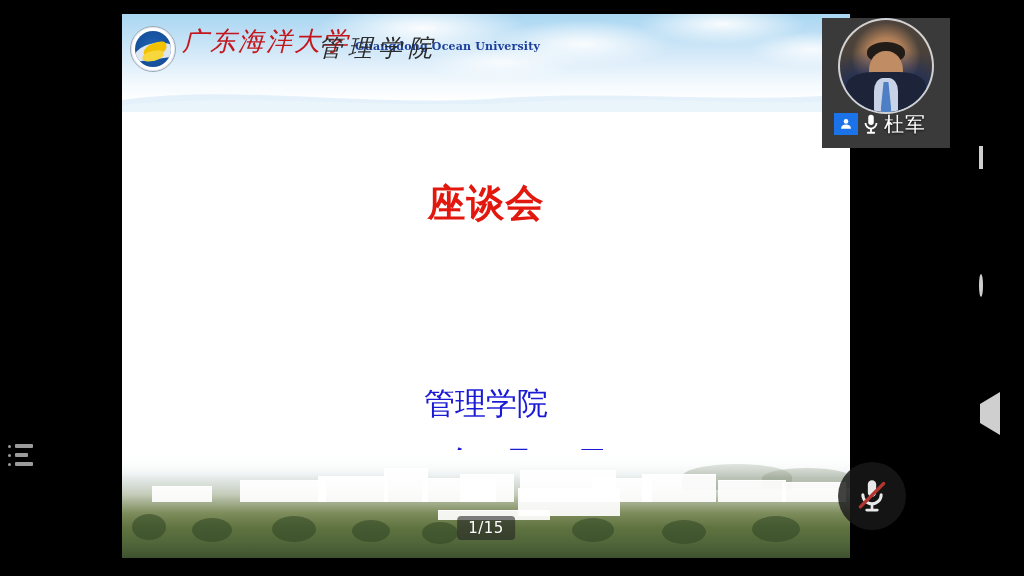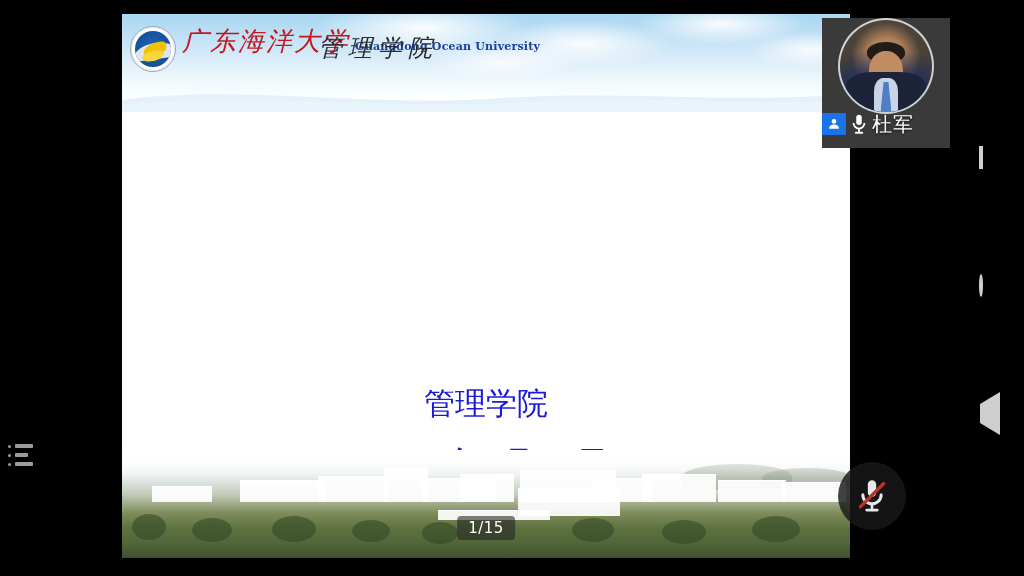--- a/index.html
+++ b/index.html
@@ -215,21 +215,21 @@
     position:absolute; left:50%; bottom:0; transform:translateX(-50%);
     width:24px; height:34px; background:#c8d3e8; border-radius:38% 38% 0 0;
   }
   #video-avatar .tie {
     position:absolute; left:50%; bottom:0; transform:translateX(-50%);
     width:11px; height:30px; background:#4e7fc4;
     clip-path:polygon(28% 0,72% 0,100% 100%,0 100%);
   }
   #video-footer {
     position:absolute; left:0; bottom:12px; width:100%;
-    display:flex; align-items:center; gap:2px; padding-left:0;
+    display:flex; align-items:center; gap:2px; padding-left:12px;
   }
   #host-badge {
     width:24px; height:22px; background:#1a73e8;
     display:flex; align-items:center; justify-content:center; flex:0 0 auto;
   }
   #mic-on-icon { width:22px; height:24px; flex:0 0 auto; }
   #video-name {
     color:#fff; font-size:20px; letter-spacing:1px;
     text-shadow:0 1px 2px rgba(0,0,0,.8);
     font-family:"DejaVu Sans","Liberation Sans",sans-serif;
@@ -304,20 +304,21 @@
         </span>
         <span id="logo-text">
           <span id="logo-cn">广东海洋大学</span>
           <span id="logo-en">Guangdong Ocean University</span>
         </span>
       </div>
       <div id="logo-college">管理学院</div>
     </div>
 
     <div id="slide-title">
+      <div>座谈会</div>
     </div>
 
     <div id="slide-subtitle">
       <div>管理学院</div>
       <div id="slide-date">2021年6月25日</div>
     </div>
 
     <div id="campus-photo">
       <span class="hill" style="left:560px;top:14px;width:110px;height:26px;"></span>
       <span class="hill" style="left:640px;top:18px;width:90px;height:20px;"></span>

